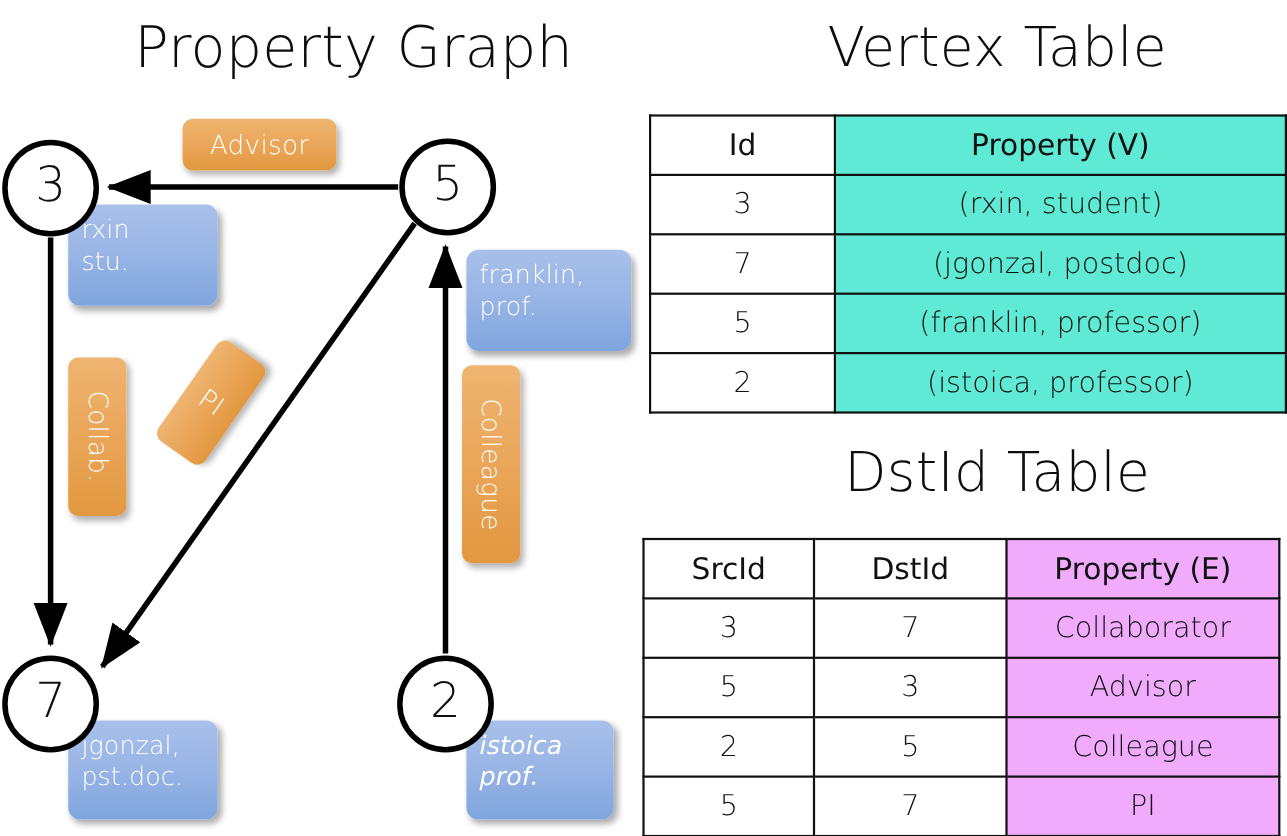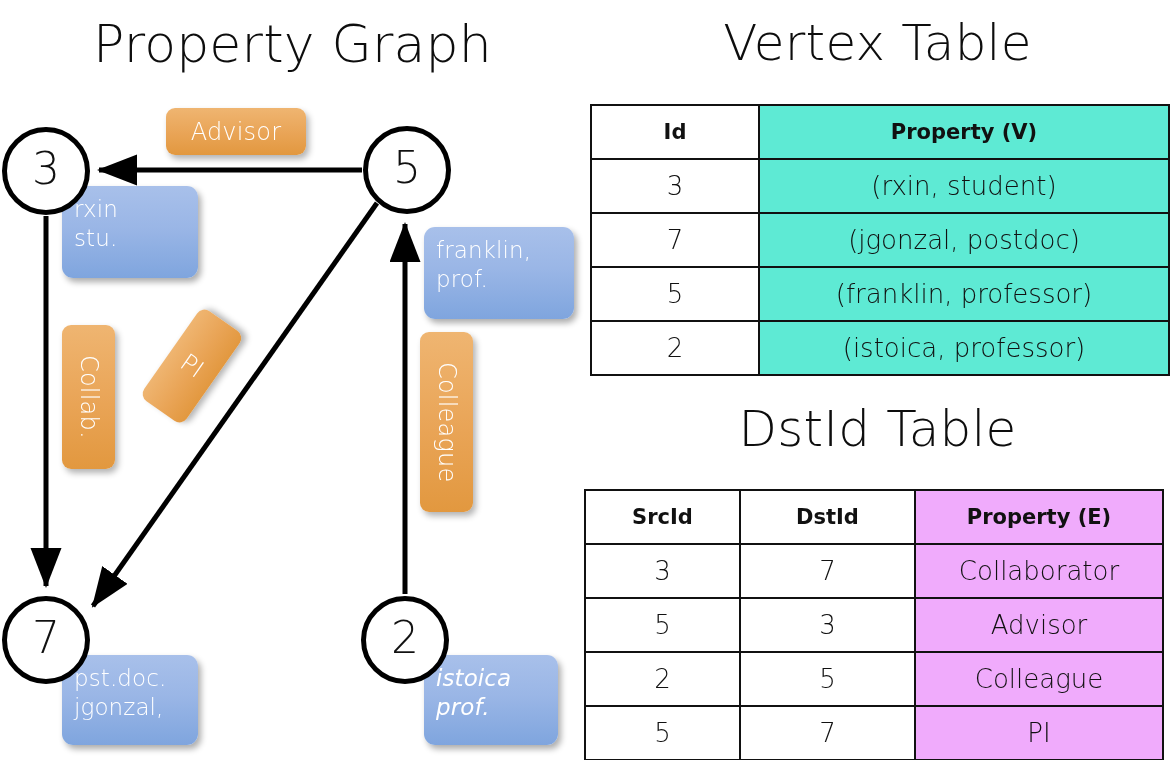--- a/index.html
+++ b/index.html
@@ -23,20 +23,21 @@
   .big-title {
     position: absolute;
     font-family: "DejaVu Sans", sans-serif;
     font-weight: 300;
     font-size: 50px;
     letter-spacing: 0.2px;
     color: #0d0d0d;
     white-space: nowrap;
     text-align: center;
     line-height: 1;
+    padding-left: 29px;
   }
   #title-property-graph { left: 0px;   top: 18px;  width: 585px; font-size: 52px; }
   #title-vertex-table   { left: 585px; top: 18px;  width: 585px; font-size: 50px; }
   #title-edge-table     { left: 585px; top: 404px; width: 585px; font-size: 50px; }
 
   
   #graph-panel {
     position: absolute;
     left: 0; top: 0;
     width: 585px; height: 760px;
@@ -112,22 +113,22 @@
     font-weight: 300;
   }
   .data-table td, .data-table th {
     border: 2px solid #111;
     text-align: center;
     color: #111;
     font-weight: 300;
     padding: 0;
   }
   .data-table th {
-    font-weight: 700;
-    font-size: 21px;
+    font-weight: 400;
+    font-size: 27px;
   }
   .data-table td { font-size: 26px; }
   .cell-v { background: #5eead4; margin-top: 25px; }
   .cell-e { background: #f0abfc; }
   .cell-plain { background: #ffffff; }
 
   #vertex-table { left: 590px; top: 104px; width: 578px; }
   #vertex-table tr { height: 54px; }
   #vertex-table .col-id   { width: 168px; }
   #vertex-table .col-prop { width: 410px; }
@@ -187,22 +188,22 @@
       <span class="ln">rxin</span>
       <span class="ln">stu.</span>
     </div>
 
     <div class="prop-box" style="left:424px; top:188px; width:150px; height:92px;margin-top:39px;">
       <span class="ln">franklin,</span>
       <span class="ln">prof.</span>
     </div>
 
     <div class="prop-box" style="left:62px; top:655px; width:136px; height:90px;">
+      <span class="ln">jgonzal,</span>
       <span class="ln">pst.doc.</span>
-      <span class="ln">jgonzal,</span>
     </div>
 
     <div class="prop-box" style="left:424px; top:655px; width:134px; height:90px;font-style:italic;">
       <span class="ln">istoica</span>
       <span class="ln">prof.</span>
     </div>
 
     <div class="node-circle" style="left:2px; top:127px;">
       <span>3</span>
     </div>

